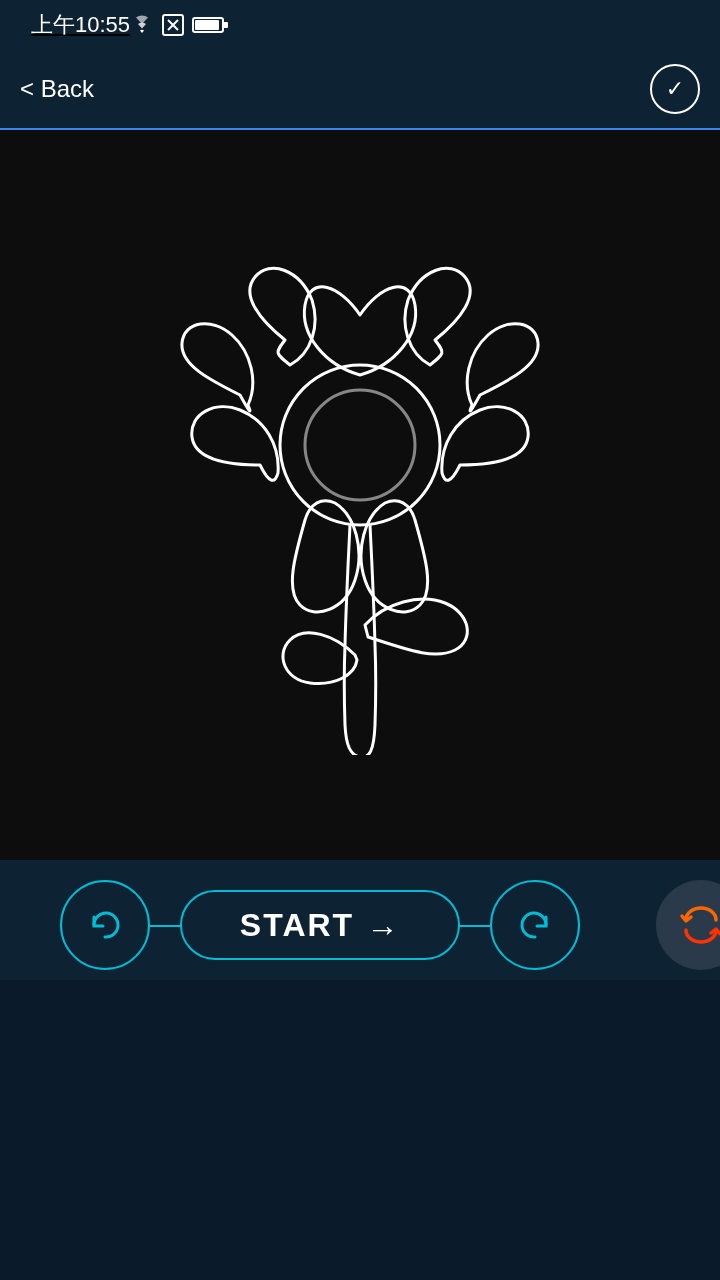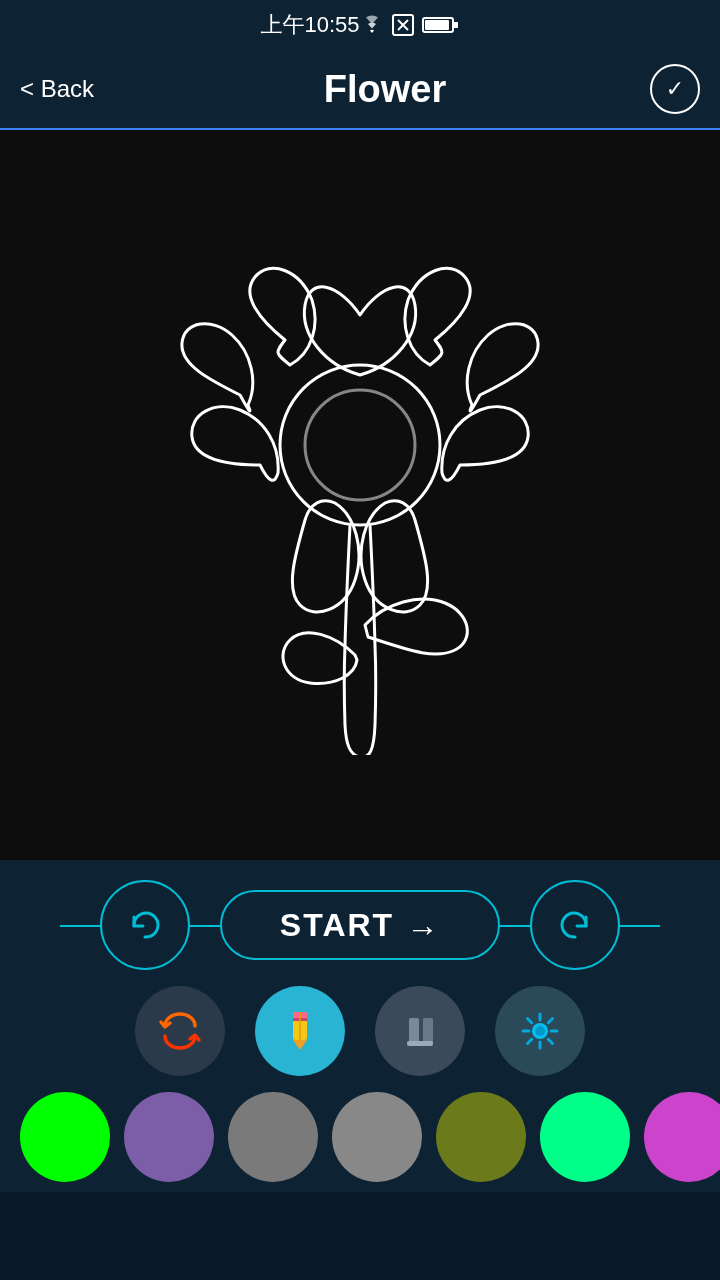--- a/index.html
+++ b/index.html
@@ -13,22 +13,23 @@
       position: relative;
     }
 
     
     #status-bar {
       width: 720px;
       height: 50px;
       background: #0d2233;
       display: flex;
       align-items: center;
-      justify-content: center;
-      padding: 0 4px;
+      justify-content: flex-start;
+      padding: 0 31px;
+      text-decoration: underline;
     }
     #status-time {
       color: white;
       font-size: 22px;
       font-weight: 500;
     }
     #status-icons {
       display: flex;
       align-items: center;
       gap: 8px;
@@ -90,21 +91,21 @@
       width: 420px;
       height: 520px;
     }
 
     
     #controls-area {
       width: 720px;
       background: #0d2233;
       flex: 1;
       display: flex;
-      flex-direction: column;
+      flex-direction: row;
       align-items: center;
       padding: 20px 0 10px;
       gap: 16px;
     }
 
     
     #start-row {
       display: flex;
       align-items: center;
       justify-content: center;
@@ -240,21 +241,20 @@
     <svg width="38" height="20" viewBox="0 0 38 20" fill="white">
       <rect x="1" y="3" width="30" height="14" rx="2" fill="none" stroke="white" stroke-width="2"></rect>
       <rect x="3" y="5" width="24" height="10" rx="1" fill="white"></rect>
       <rect x="31" y="7" width="5" height="6" rx="1" fill="white"></rect>
     </svg>
   </div>
 </div>
 
 <div id="header">
   <div id="back-button">&lt; Back</div>
-  <div id="page-title">Flower</div>
   <div id="check-button">
     <span>✓</span>
   </div>
 </div>
 
 <div id="canvas-area">
   <svg id="flower-svg" viewBox="0 0 420 520" xmlns="http://www.w3.org/2000/svg">
 
     <path class="flower-path" d="M210 80 C190 50, 160 40, 155 70 C150 100, 175 130, 210 140 C245 130, 270 100, 265 70 C260 40, 230 50, 210 80Z"></path>
 

